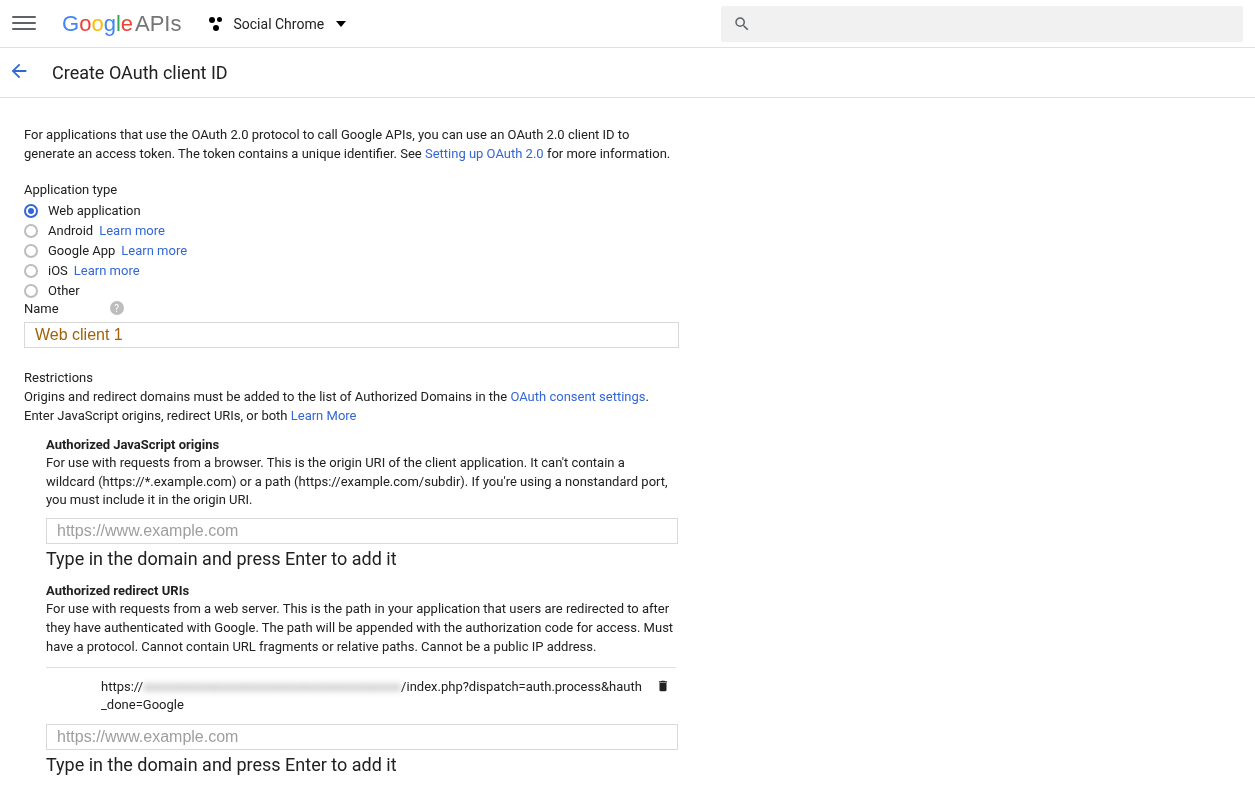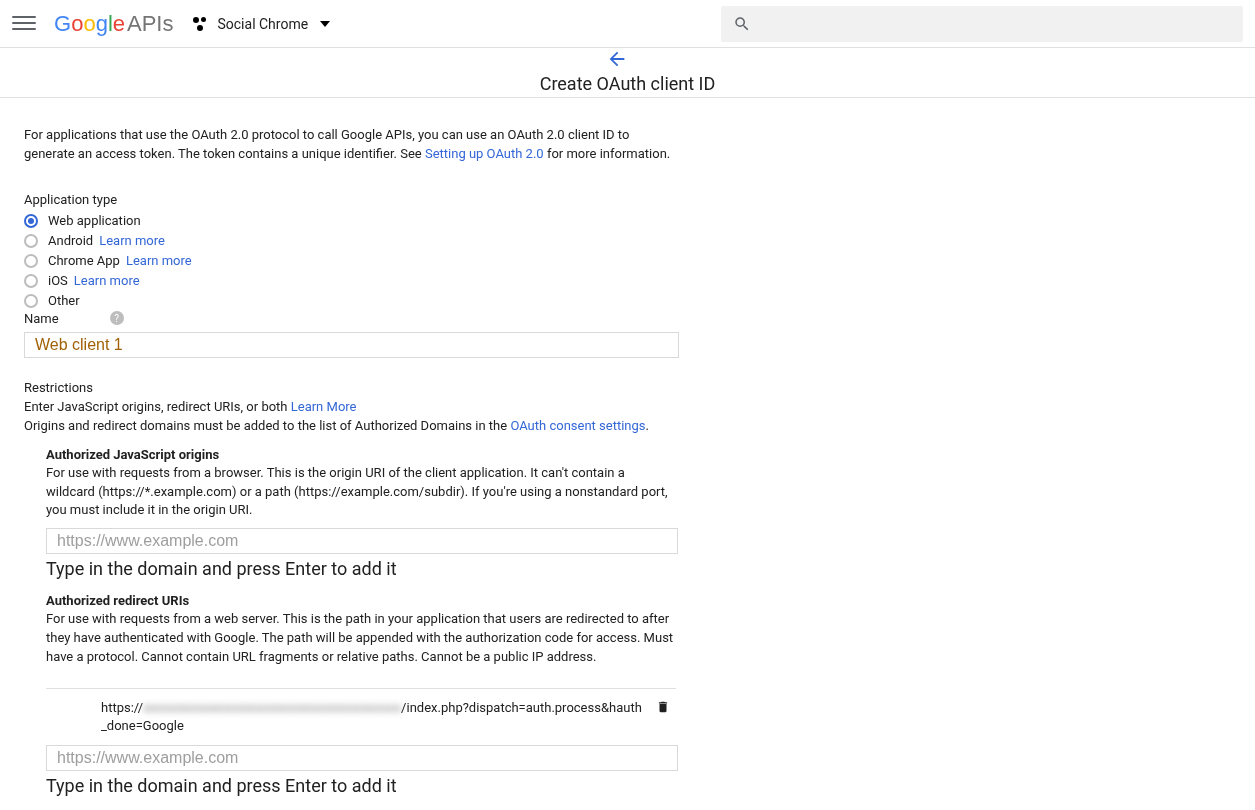--- a/index.html
+++ b/index.html
@@ -1,55 +1,55 @@
 <!DOCTYPE html>
 <html><head>
 <meta charset="utf-8">
 <style>
   * { box-sizing: border-box; margin: 0; padding: 0; }
   body { font-family: Roboto, Arial, sans-serif; font-size: 13px; color: #212121; background: #fff; }
-  .top-bar { height: 48px; display: flex; align-items: center; border-bottom: 1px solid #e0e0e0; padding: 0 12px; }
+  .top-bar { height: 48px; display: flex; align-items: center; border-bottom: 1px solid #e0e0e0; padding: 0 12px; gap: 8px; }
   .menu-icon { width: 24px; height: 24px; cursor: pointer; margin-right: 18px; }
   .menu-icon div { height: 2px; background: #5f6368; margin: 4px 0; border-radius: 1px; }
   .logo { font-size: 22px; font-family: 'Product Sans', Arial, sans-serif; margin-right: 18px; display: flex; align-items: baseline;}
   .g1{color:#4285F4}.g2{color:#EA4335}.g3{color:#FBBC05}.g4{color:#4285F4}.g5{color:#34A853}.g6{color:#EA4335}
   .apis { color:#757575; font-weight:400; margin-left:2px;}
   .proj { display:flex; align-items:center; font-size:14px; cursor:pointer; }
   .proj-dots { width:18px; height:18px; margin-right:8px; position:relative;}
   .proj-dots span{position:absolute;width:6px;height:6px;border-radius:50%;background:#000;}
   .proj-dots .d1{top:2px;left:2px}
   .proj-dots .d2{top:2px;left:10px;width:5px;height:5px;}
   .proj-dots .d3{top:10px;left:6px}
   .proj-caret { width:0;height:0;border-left:5px solid transparent;border-right:5px solid transparent;border-top:6px solid #000;margin-left:12px;}
   .search-box { margin-left:auto; width:522px; height:36px; background:#f1f1f1; display:flex; align-items:center; padding:0 12px; border-radius:2px;}
   .search-box svg{width:18px;height:18px;fill:#5f6368}
-  .sub-bar { height:50px; border-bottom:1px solid #e0e0e0; display:flex; align-items:center; padding:0 22px;flex-direction:column;}
+  .sub-bar { height:50px; border-bottom:1px solid #e0e0e0; display:flex; align-items:center; padding:0 8px;}
   .back-arrow { color:#3367d6; cursor:pointer; margin-right:22px;}
   .back-arrow svg{width:22px;height:22px;fill:#3367d6}
   .sub-title{font-size:18px;color:#212121;}
   .content{padding:28px 24px; max-width:700px;}
-  .intro{font-size:13px;color:#212121;line-height:1.45;margin-bottom:28px;}
+  .intro{font-size:13px;color:#212121;line-height:1.45;margin-bottom:18px;}
   a.link{color:#3367d6;text-decoration:none;}
   .section-label{font-weight:400;font-size:13px;margin-bottom:4px;}
   .radio-group{}
   .radio-row{display:flex;align-items:center;font-size:13px;line-height:20px;}
   .radio{width:14px;height:14px;border:2px solid #bdbdbd;border-radius:50%;margin-right:10px;position:relative;cursor:pointer;}
   .radio.checked{border-color:#3367d6;}
   .radio.checked::after{content:"";position:absolute;top:2px;left:2px;width:6px;height:6px;background:#3367d6;border-radius:50%;}
   .name-row{display:flex;align-items:center;margin-bottom:6px;gap:43px;}
   .help-icon{width:14px;height:14px;border-radius:50%;background:#bdbdbd;color:#fff;font-size:10px;display:flex;align-items:center;justify-content:center;margin-left:8px;cursor:pointer;}
   input.text-input{width:655px;height:26px;border:1px solid #d9d9d9;padding:0 10px;font-size:16px;color:#a16207;}
   input.text-input::placeholder{color:#9e9e9e;}
   .restrictions{margin-top:22px;}
   .rest-line{font-size:13px;color:#212121;margin-bottom:4px;}
   .subsection{margin-top:14px;margin-left:22px;}
   .sub-bold{font-weight:700;font-size:13px;}
   .sub-desc{font-size:13px;color:#212121;line-height:1.45;margin-top:2px;margin-bottom:8px;}
   .hint{font-size:18px;color:#212121;margin-top:4px;}
-  .uri-block{border-top:1px solid #e0e0e0;margin-top:21px;padding-top:10px;}
+  .uri-block{border-top:1px solid #e0e0e0;margin-top:10px;padding-top:10px;}
   .uri-row{display:flex;align-items:flex-start;margin-bottom:10px;}
   .uri-text{flex:1;font-size:13px;color:#212121;padding-left:55px;line-height:1.4;word-break:break-all;}
   .blur{filter:blur(3px);color:#888;}
   .trash{cursor:pointer;margin-left:10px;margin-right:6px;}
   .trash svg{width:14px;height:16px;fill:#212121}
   .ml{margin-left:6px;}
 </style>
 </head>
 <body>
 
@@ -99,21 +99,21 @@
       <span class="radio checked"></span>
       <span>Web application</span>
     </div>
     <div class="radio-row">
       <span class="radio"></span>
       <span>Android</span>
       <a href="#" class="link ml">Learn more</a>
     </div>
     <div class="radio-row">
       <span class="radio"></span>
-      <span>Chrome App</span>
+      <span>Google App</span>
       <a href="#" class="link ml">Learn more</a>
     </div>
     <div class="radio-row">
       <span class="radio"></span>
       <span>iOS</span>
       <a href="#" class="link ml">Learn more</a>
     </div>
     <div class="radio-row">
       <span class="radio"></span>
       <span>Other</span>
@@ -122,24 +122,24 @@
 
   <div class="name-row">
     <span class="section-label" style="margin-bottom:0">Name</span>
     <span class="help-icon">?</span>
   </div>
   <input type="text" class="text-input" value="Web client 1" style="">
 
   <div class="restrictions">
     <div class="section-label">Restrictions</div>
     <div class="rest-line">
-      <span>Enter JavaScript origins, redirect URIs, or both </span><a href="#" class="link">Learn More</a>
+      <span>Origins and redirect domains must be added to the list of Authorized Domains in the </span><a href="#" class="link">OAuth consent settings</a><span>.</span>
     </div>
     <div class="rest-line">
-      <span>Origins and redirect domains must be added to the list of Authorized Domains in the </span><a href="#" class="link">OAuth consent settings</a><span>.</span>
+      <span>Enter JavaScript origins, redirect URIs, or both </span><a href="#" class="link">Learn More</a>
     </div>
 
     <div class="subsection">
       <div class="sub-bold">Authorized JavaScript origins</div>
       <div class="sub-desc">For use with requests from a browser. This is the origin URI of the client application. It can't contain a wildcard (https://*.example.com) or a path (https://example.com/subdir). If you're using a nonstandard port, you must include it in the origin URI.</div>
       <input type="text" class="text-input" style="width: 632px;" placeholder="https://www.example.com">
       <div class="hint">Type in the domain and press Enter to add it</div>
     </div>
 
     <div class="subsection">

